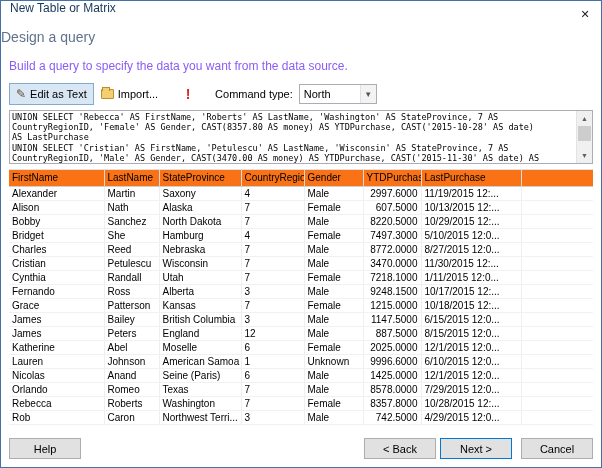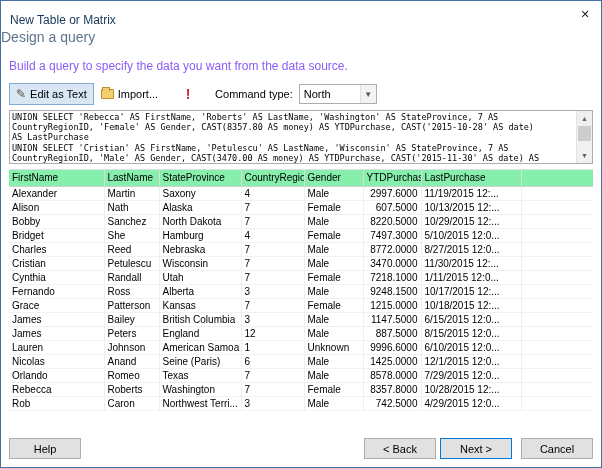--- a/index.html
+++ b/index.html
@@ -1,20 +1,20 @@
 <!DOCTYPE html>
 <html><head>
 <meta charset="utf-8">
 <style>
   * { margin:0; padding:0; box-sizing:border-box; }
   html,body { width:602px; height:468px; background:#fff; font-family:"Liberation Sans", sans-serif; overflow:hidden; }
   .dialog { width:602px; height:468px; border:1px solid #4671a5; background:#fff; display:flex; flex-direction:column; position:relative; }
 
   
-  .titlebar { height:26px; display:flex; align-items:flex-end; padding-left:9px; flex:0 0 auto; }
+  .titlebar { height:26px; display:flex; align-items:flex-start; padding-left:9px; flex:0 0 auto; }
   .titlebar .title { font-size:12px; color:#16365c; }
   .close-btn { margin-left:auto; width:32px; height:26px; display:flex; align-items:center; justify-content:center; font-size:11px; color:#222; cursor:default; }
 
   
   .heading { font-size:14px; color:#5f738c; margin-top:2px; flex:0 0 auto; }
   .subtitle { font-size:12px; color:#8b5cf6; padding-left:8px; margin-top:14px; flex:0 0 auto; }
 
   
   .toolbar { display:flex; align-items:center; margin:10px 8px 0 8px; height:22px; flex:0 0 auto; }
   .tool-btn { display:flex; align-items:center; gap:4px; font-size:11px; color:#000; padding:2px 6px; height:22px; border:1px solid transparent; }
@@ -35,21 +35,21 @@
   .query-line { white-space:pre; }
   .vscroll { width:16px; background:#f0f0f0; display:flex; flex-direction:column; border-left:1px solid #e3e3e3; }
   .scroll-arrow { height:15px; display:flex; align-items:center; justify-content:center; font-size:7px; color:#606060; }
   .scroll-track { flex:1; position:relative; }
   .scroll-thumb { position:absolute; top:0; left:1px; right:1px; height:15px; background:#cdcdcd; }
 
   
   .grid-wrap { margin:5px 8px 0 8px; flex:1 1 auto; overflow:hidden; border-top:1px solid #e0e0e0; }
   table { border-collapse:collapse; table-layout:fixed; width:100%; }
   th, td { font-size:10px; font-weight:normal; text-align:left; padding:0 3px; overflow:hidden; white-space:nowrap; height:13px; line-height:13px; color:#000; }
-  th { background:#86efac; border-right:1px solid #dcdcdc; border-bottom:1px solid #cfcfcf; height:16px; line-height:16px; }
+  th { background:#f97316; border-right:1px solid #dcdcdc; border-bottom:1px solid #cfcfcf; height:16px; line-height:16px; }
   td { border-right:1px solid #efefef; border-bottom:1px solid #f1f1f1; }
   .col0 { width:95px; } .col1 { width:55px; } .col2 { width:82px; }
   .col3 { width:63px; } .col4 { width:59px; } .col5 { width:58px; }
   td.col5 { text-align:right; }
   .col6 { width:100px; } .colf { width:auto; }
   th.colf, td.colf { border-right:none; }
 
   
   .footer { flex:0 0 auto; height:37px; display:flex; align-items:center; padding:0 8px 0 8px;gap:32px; }
   .btn { height:21px; min-width:72px; background:#e1e1e1; border:1px solid #adadad; font-size:11px; font-family:"Liberation Sans", sans-serif; display:flex; align-items:center; justify-content:center; color:#000; }
@@ -227,20 +227,30 @@
             <td class="col0">James</td>
             <td class="col1">Peters</td>
             <td class="col2">England</td>
             <td class="col3">12</td>
             <td class="col4">Male</td>
             <td class="col5">887.5000</td>
             <td class="col6">8/15/2015 12:0...</td>
             <td class="colf"></td>
           </tr>
           <tr>
+            <td class="col0">Katherine</td>
+            <td class="col1">Abel</td>
+            <td class="col2">Moselle</td>
+            <td class="col3">6</td>
+            <td class="col4">Female</td>
+            <td class="col5">2025.0000</td>
+            <td class="col6">12/1/2015 12:0...</td>
+            <td class="colf"></td>
+          </tr>
+          <tr>
             <td class="col0">Lauren</td>
             <td class="col1">Johnson</td>
             <td class="col2">American Samoa</td>
             <td class="col3">1</td>
             <td class="col4">Unknown</td>
             <td class="col5">9996.6000</td>
             <td class="col6">6/10/2015 12:0...</td>
             <td class="colf"></td>
           </tr>
           <tr>

